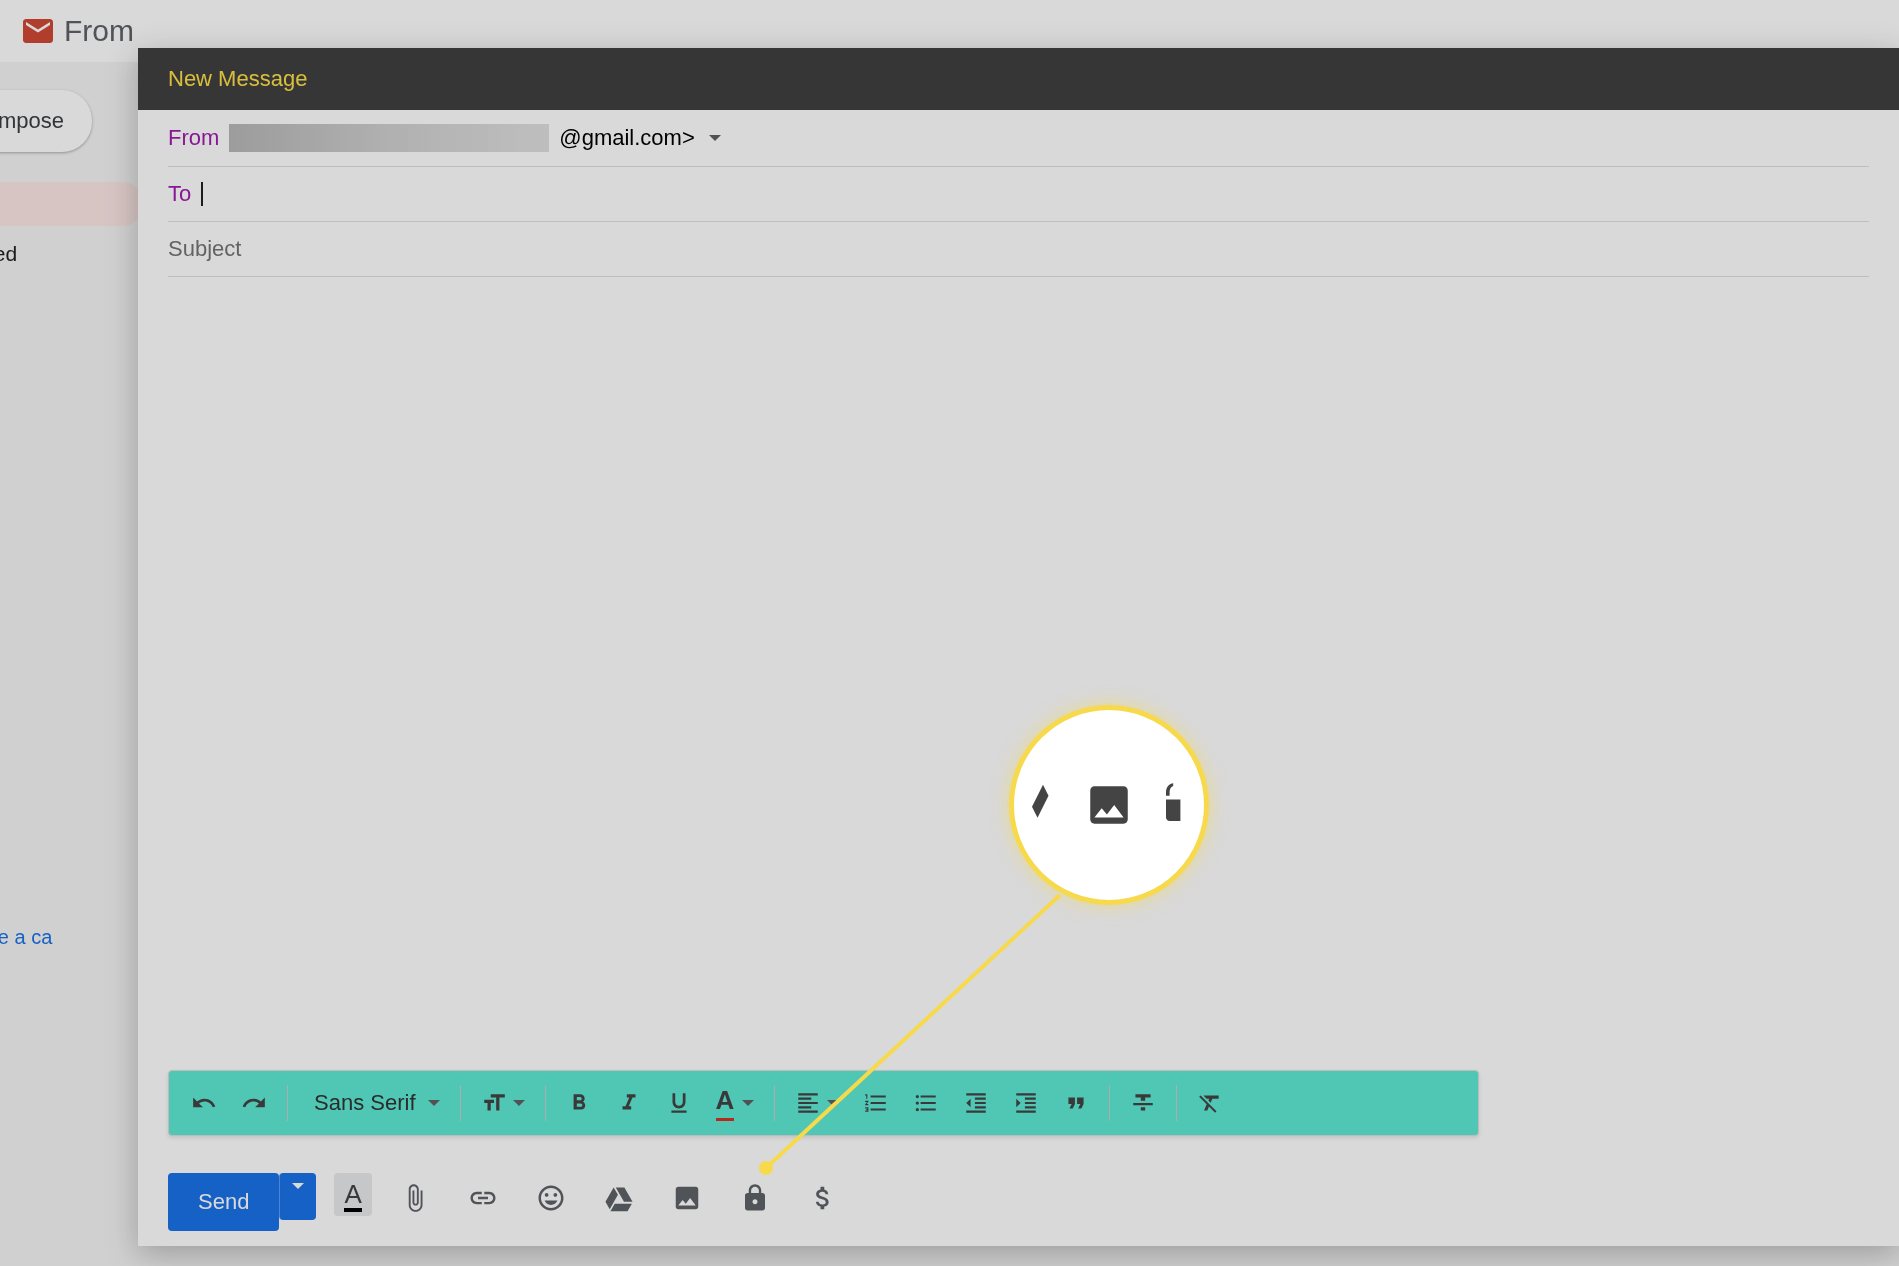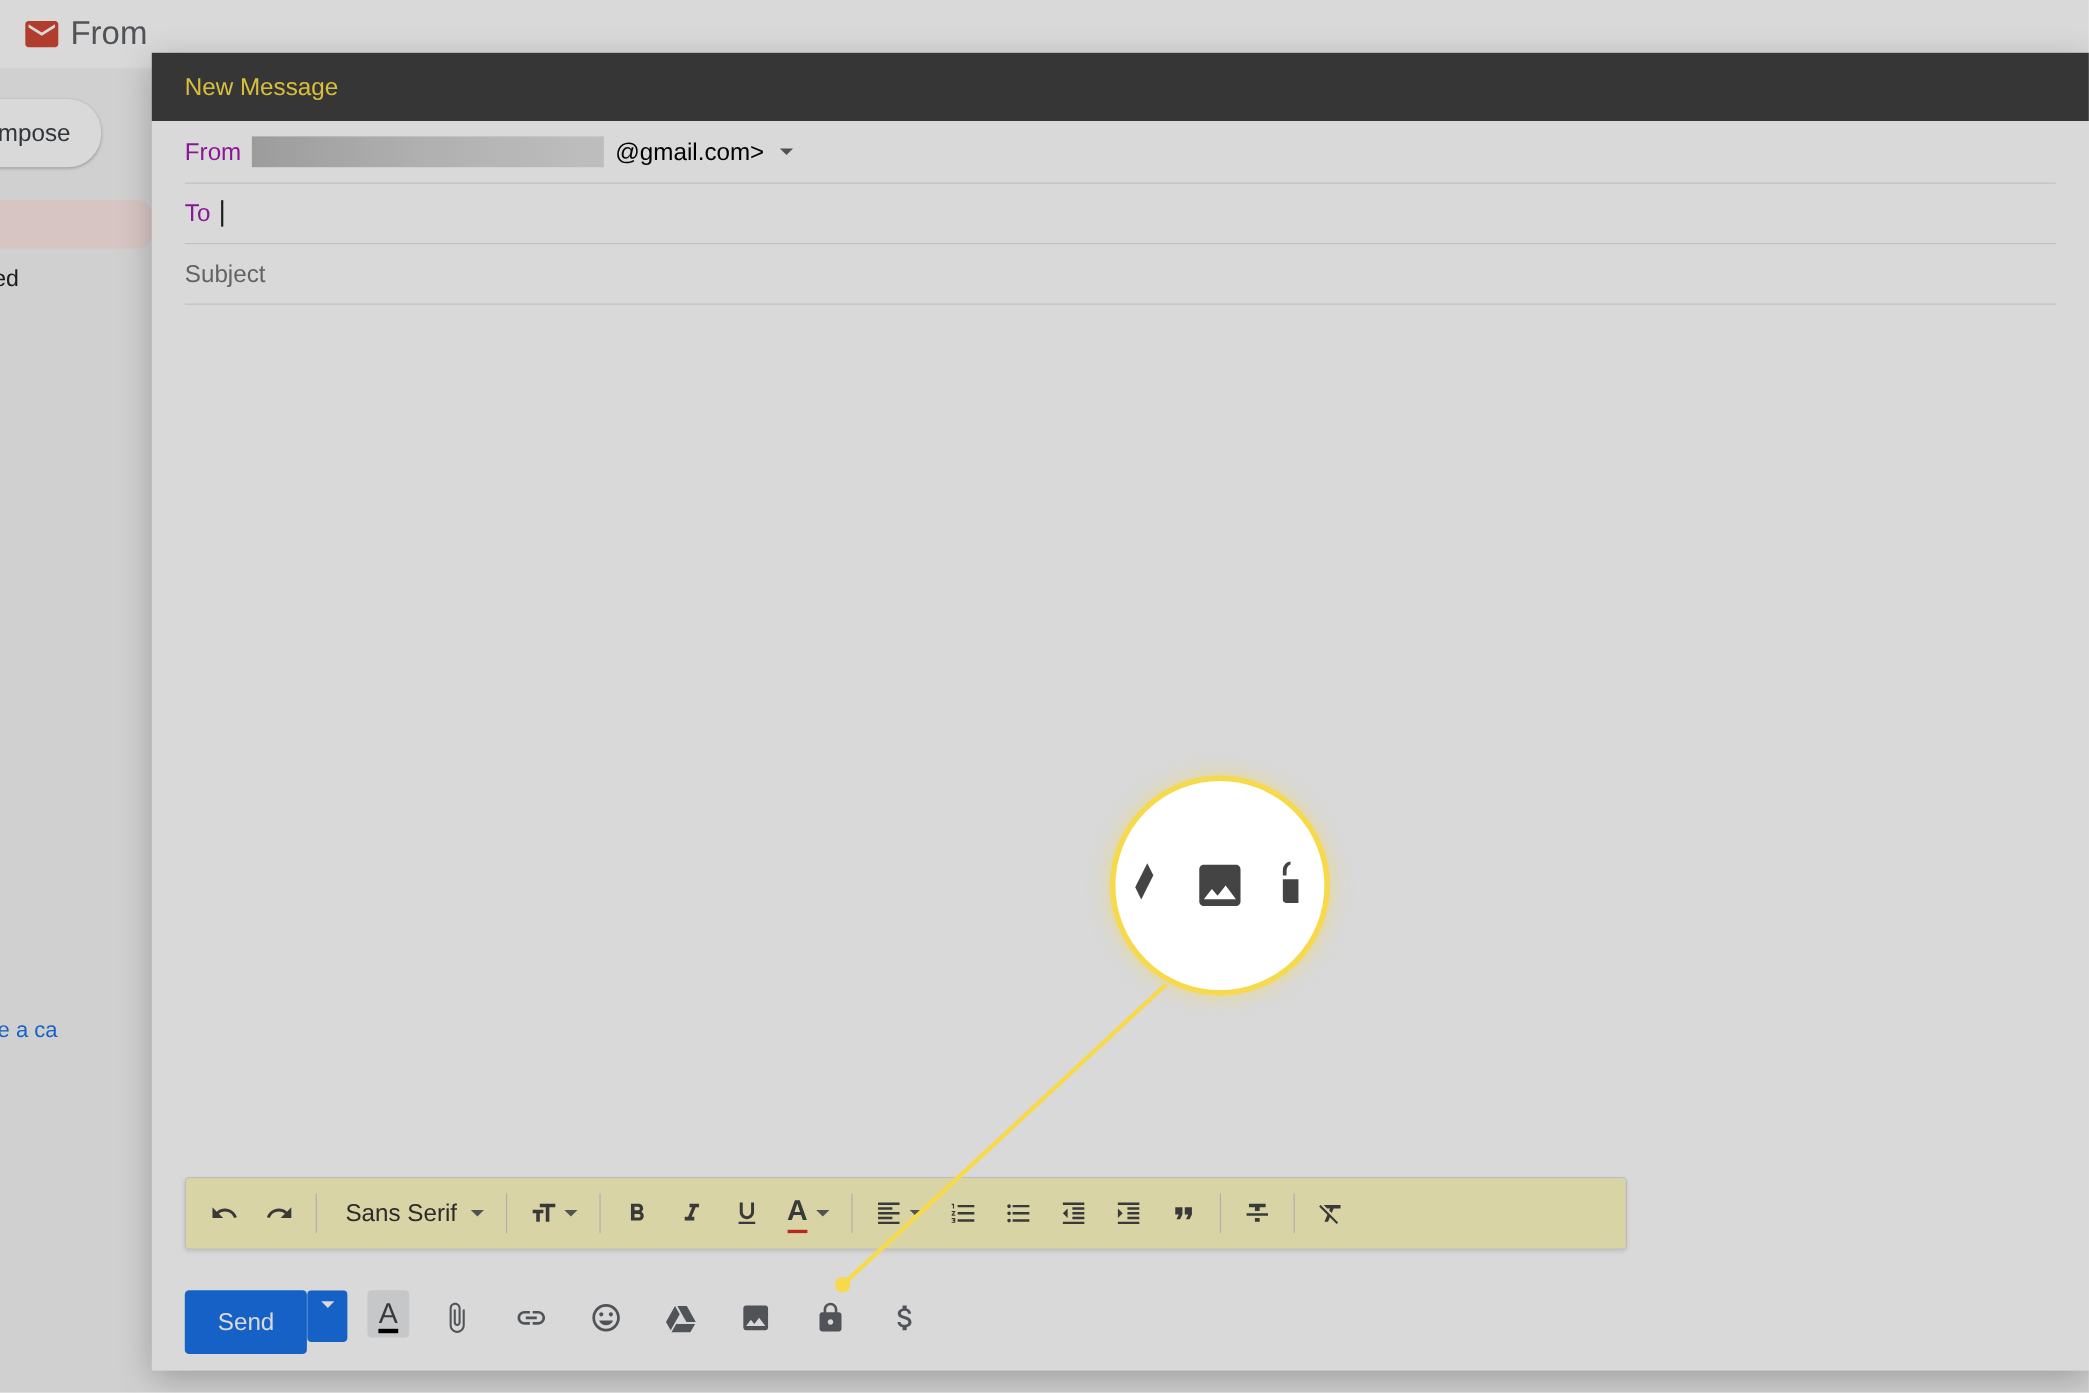--- a/index.html
+++ b/index.html
@@ -25,21 +25,21 @@
 .compose-header { background: #404040; color: #fde047; padding: 18px 30px; font-size: 22px; font-weight: 500; }
 .compose-body { padding: 0 30px; }
 .field-row { display: flex; align-items: center; padding: 14px 0; border-bottom: 1px solid #e0e0e0; font-size: 22px; color: #616161; gap: 10px; }
 .field-label { color: #a21caf; }
 .from-redacted { display: inline-block; width: 320px; height: 28px; background: linear-gradient(to right, #b8b8b8, #d0d0d0, #e0e0e0); }
 .from-domain { color: #000000; }
 .drop-tri { width: 0; height: 0; border-left: 6px solid transparent; border-right: 6px solid transparent; border-top: 6px solid #616161; display: inline-block; margin-left: 4px; }
 .to-cursor { display: inline-block; width: 2px; height: 24px; background: #202124; }
 .subject-input { border: none; outline: none; font-size: 22px; color: #4c1d95; width: 100%; background: transparent; }
 
-.format-toolbar { position: absolute; left: 30px; right: 420px; bottom: 110px; height: 66px; background: #fef9c3; border: 1px solid #ddd; border-radius: 4px; display: flex; align-items: center; padding: 0 14px; gap: 8px; box-shadow: 0 2px 4px rgba(0,0,0,0.1); }
+.format-toolbar { position: absolute; left: 30px; right: 420px; bottom: 110px; height: 66px; background: #5eead4; border: 1px solid #ddd; border-radius: 4px; display: flex; align-items: center; padding: 0 14px; gap: 8px; box-shadow: 0 2px 4px rgba(0,0,0,0.1); }
 .ft-btn { padding: 6px 8px; color: #444; cursor: pointer; display: flex; align-items: center; gap: 2px; font-size: 26px; }
 .ft-btn svg { width: 26px; height: 26px; fill: #444; }
 .ft-sep { width: 1px; height: 36px; background: #ccc; margin: 0 4px; }
 .ft-font { font-size: 22px; color: #333; padding: 0 6px; }
 .ft-underline-red { border-bottom: 3px solid #d93025; padding-bottom: 2px; }
 
 .action-bar { position: absolute; left: 30px; bottom: 15px; display: flex; align-items: flex-start; gap: 4px; }
 .send-btn { background: #1a73e8; color: #fff; border: none; padding: 16px 30px; font-size: 22px; font-weight: 500; border-radius: 4px; cursor: pointer; display: flex; align-items: center; }
 .send-drop { background: #1a73e8; color: #fff; border: none; padding: 16px 12px; border-radius: 4px; border-left: 1px solid rgba(255,255,255,0.3); cursor: pointer; margin-left: -4px; }
 .send-drop-tri { width: 0; height: 0; border-left: 6px solid transparent; border-right: 6px solid transparent; border-top: 6px solid #fff; }

